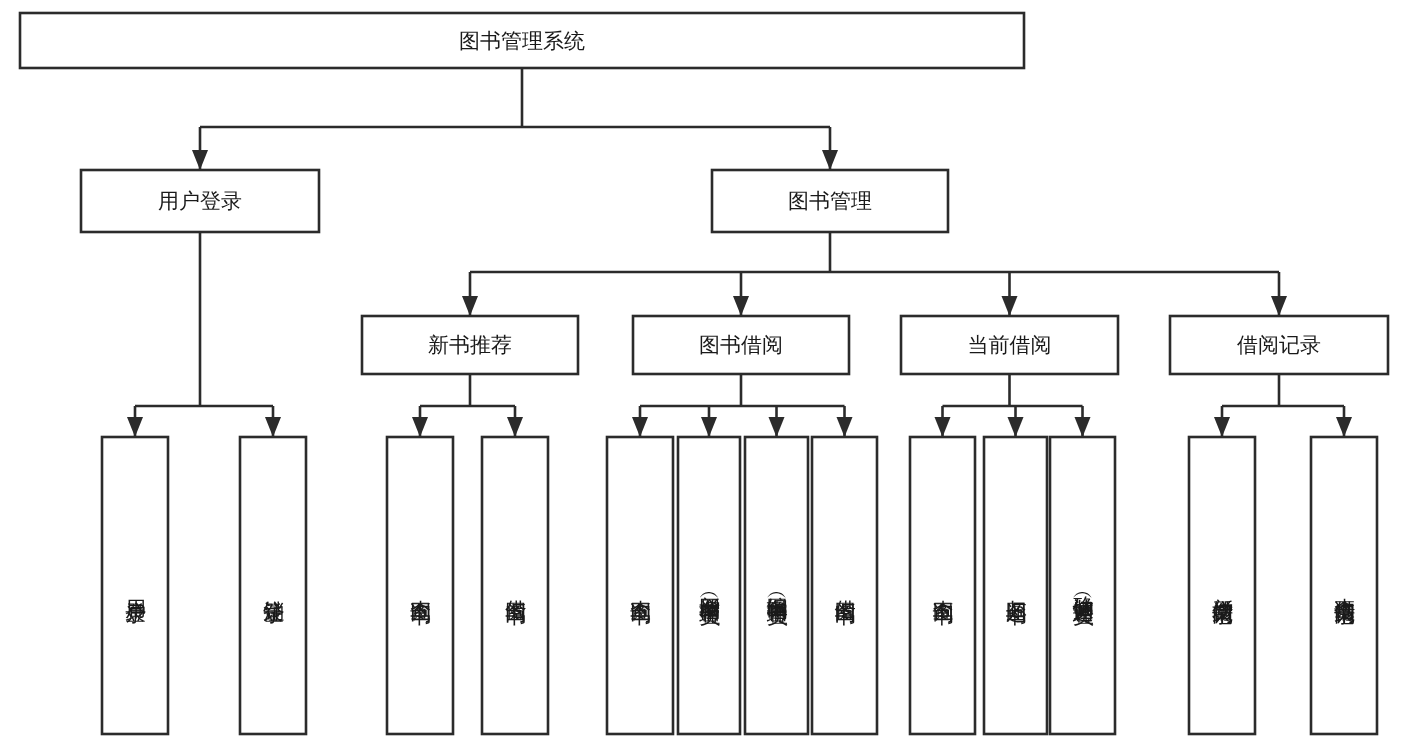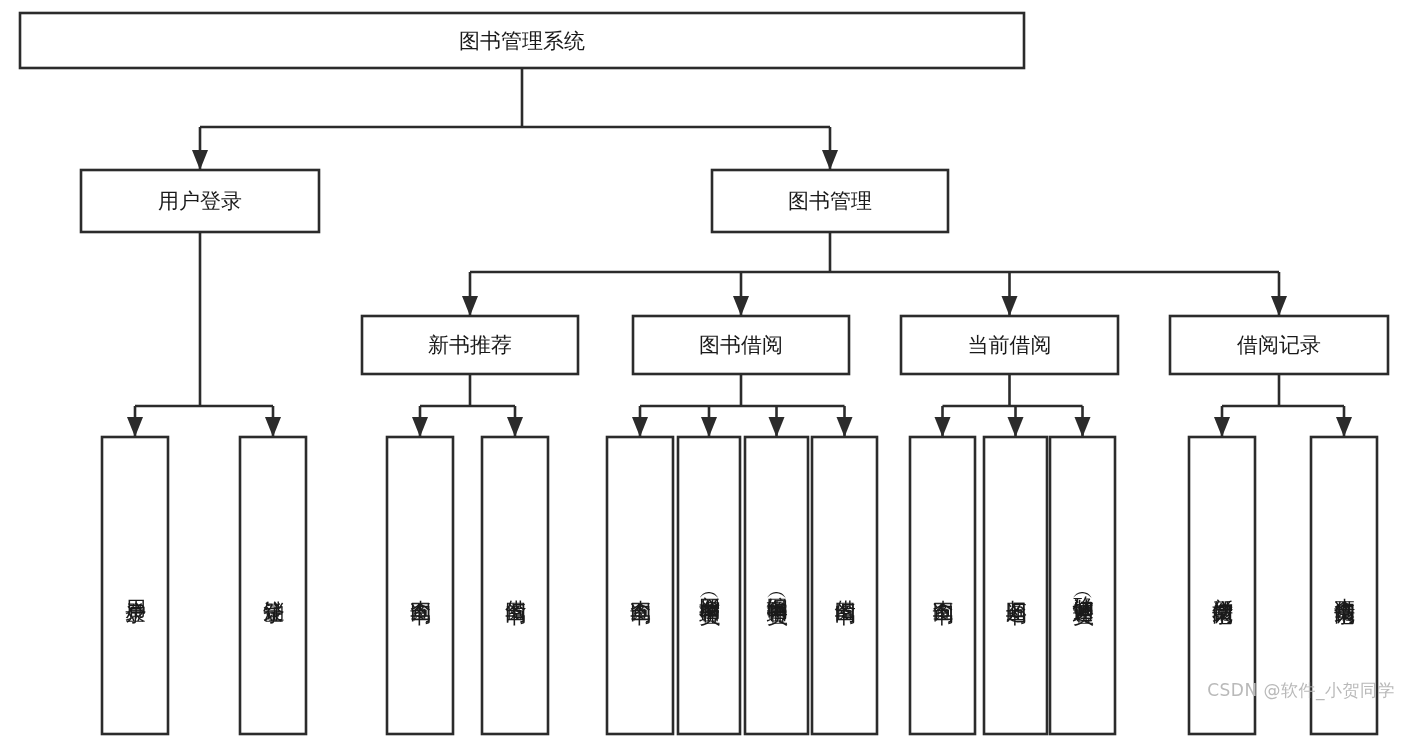--- a/index.html
+++ b/index.html
@@ -245,14 +245,13 @@
       <div class="vert-label-wrap" style="left: 1050px; top: 437px; width: 65px; height: 297px;">
         <div class="vert-label">确认归还（管理员）</div>
       </div>
       <div class="vert-label-wrap" style="left: 1189px; top: 437px; width: 66px; height: 297px;">
         <div class="vert-label">新增借阅记录</div>
       </div>
       <div class="vert-label-wrap" style="left: 1311px; top: 437px; width: 66px; height: 297px;">
         <div class="vert-label">查询借阅记录</div>
       </div>
     </div>
-  <div class="watermark">CSDN @软件_小贺同学</div>
 </div>
 
 </body></html>

